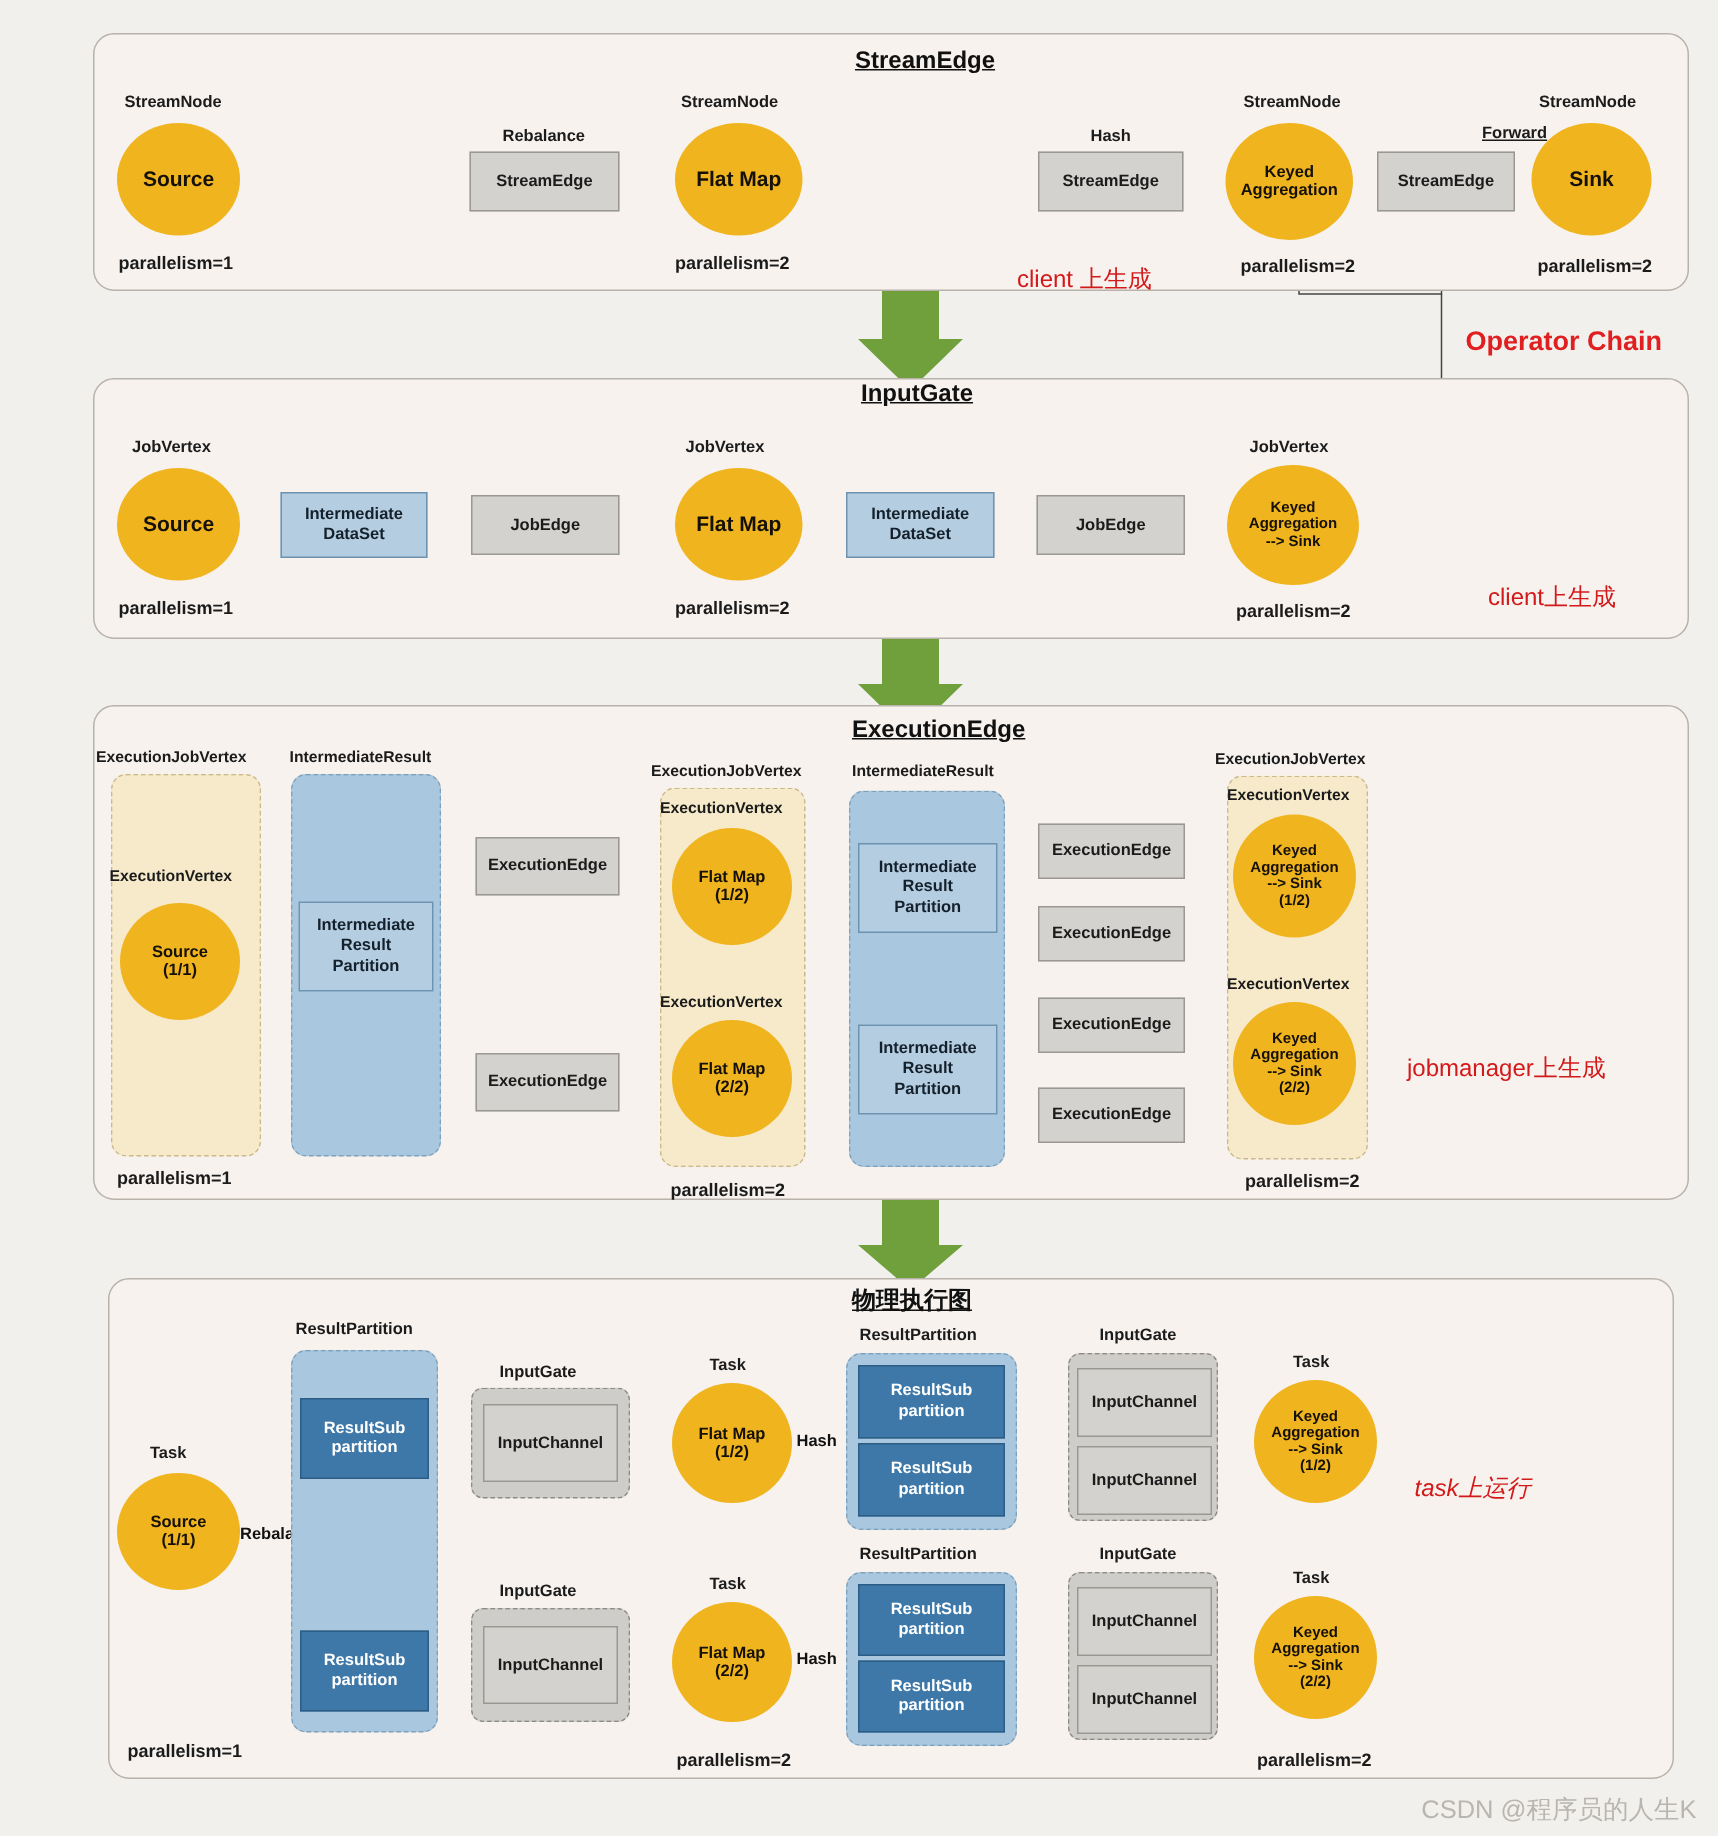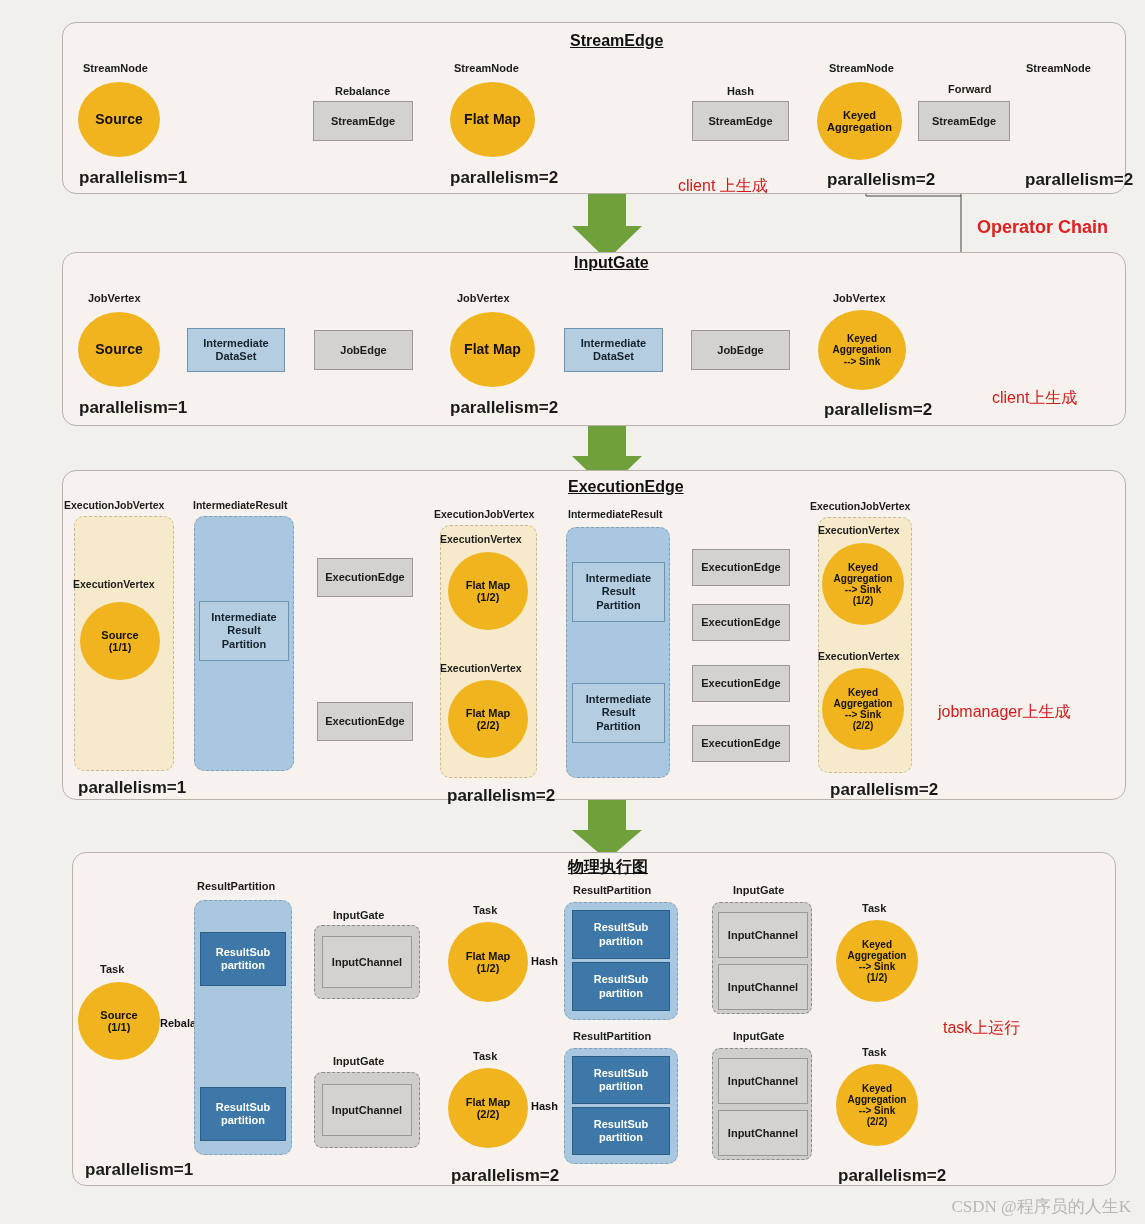--- a/index.html
+++ b/index.html
@@ -32,30 +32,30 @@
   .lightblue-col{position:absolute;background:#a9c7de;border:1px dashed #7da0bb;
     border-radius:10px;}
   .cream-col{position:absolute;background:#f6eaca;border:1px dashed #c9b98c;
     border-radius:10px;}
   .gray-col{position:absolute;background:#cfcdc9;border:1px dashed #8e8b86;
     border-radius:8px;}
 
   .cap{position:absolute;font-size:11px;font-weight:bold;color:#1b1b1b;
     white-space:nowrap;}
   .cap.small{font-size:10.5px;}
-  .para{position:absolute;font-size:17px;font-weight:bold;color:#1b1b1b;white-space:nowrap;}
+  .para{position:absolute;font-size:12px;font-weight:bold;color:#1b1b1b;white-space:nowrap;}
   .red{position:absolute;color:#e02020;font-size:15px;font-weight:bold;white-space:nowrap;}
   .redcn{position:absolute;color:#d31a1a;font-size:16px;white-space:nowrap;}
 
   .edgelabel{position:absolute;font-size:11px;font-weight:bold;color:#111;white-space:nowrap;}
 
   svg.lines{position:absolute;left:0;top:0;width:1145px;height:1224px;pointer-events:none;}
 
   .watermark{position:absolute;right:14px;bottom:6px;color:#b9b5b0;font-size:17px;
-    white-space:nowrap;font-family:Liberation Serif, serif;}
+    white-space:nowrap;}
 </style>
 </head>
 <body>
 
 <div id="root">
 
   <svg class="lines" viewBox="0 0 1145 1224">
     <defs>
       <marker id="ar" markerWidth="7" markerHeight="7" refX="6" refY="3" orient="auto">
         <path d="M0,0 L6,3 L0,6 z" fill="#333"></path>
@@ -153,26 +153,29 @@
     <span>StreamEdge</span>
   </div>
 
   <div class="cap" style="left:829px;top:62px;">StreamNode</div>
   <div class="circle mid" style="left:817px;top:82px;width:85px;height:78px;">
     <span>Keyed</span>
     <span>Aggregation</span>
   </div>
   <div class="para" style="left:827px;top:170px;">parallelism=2</div>
 
-  <div class="cap" style="left:948px;top:83px;">Forward</div>
+  <div class="cap" style="left:988px;top:83px;text-decoration:underline;">Forward</div>
   <div class="gbox" style="left:918px;top:101px;width:90px;height:38px;">
     <span>StreamEdge</span>
   </div>
 
   <div class="cap" style="left:1026px;top:62px;">StreamNode</div>
+  <div class="circle big" style="left:1021px;top:82px;width:80px;height:75px;">
+    <span>Sink</span>
+  </div>
   <div class="para" style="left:1025px;top:170px;">parallelism=2</div>
 
   <div class="redcn" style="left:678px;top:176px;">client 上生成</div>
   <div class="red" style="left:977px;top:217px;font-size:18px;">Operator Chain</div>
 
   <div class="panel" style="left:62px;top:252px;width:1062px;height:172px;"></div>
   <div class="panel-title" style="left:574px;top:254px;">InputGate</div>
 
   <div class="cap" style="left:88px;top:292px;">JobVertex</div>
   <div class="circle big" style="left:78px;top:312px;width:82px;height:75px;">
@@ -395,16 +398,16 @@
   </div>
   <div class="cap" style="left:862px;top:1046px;">Task</div>
   <div class="circle sm" style="left:836px;top:1064px;width:82px;height:82px;">
     <span>Keyed</span>
     <span>Aggregation</span>
     <span>--&gt; Sink</span>
     <span>(2/2)</span>
   </div>
   <div class="para" style="left:838px;top:1166px;">parallelism=2</div>
 
-  <div class="redcn" style="left:943px;top:1018px;">task上运行</div>
+  <div class="redcn" style="left:943px;top:982px;font-style:italic;">task上运行</div>
 
   <div class="watermark">CSDN @程序员的人生K</div>
 </div>
 
 </body></html>

